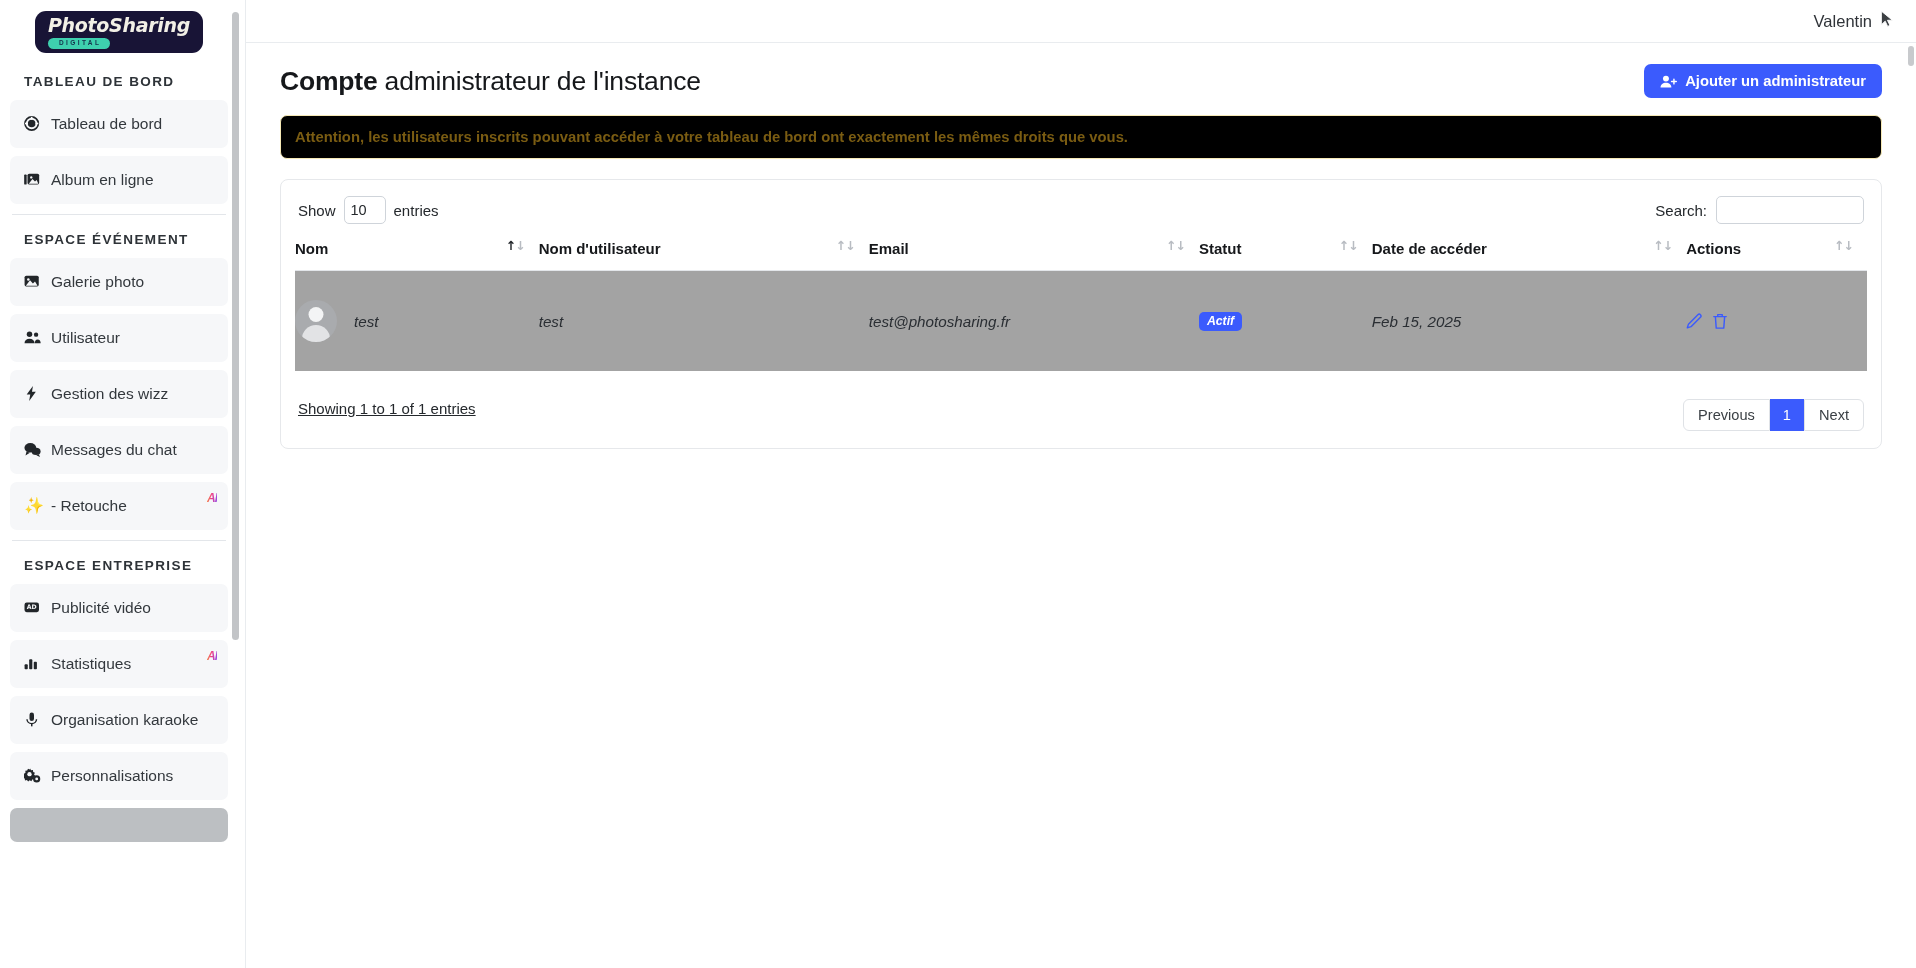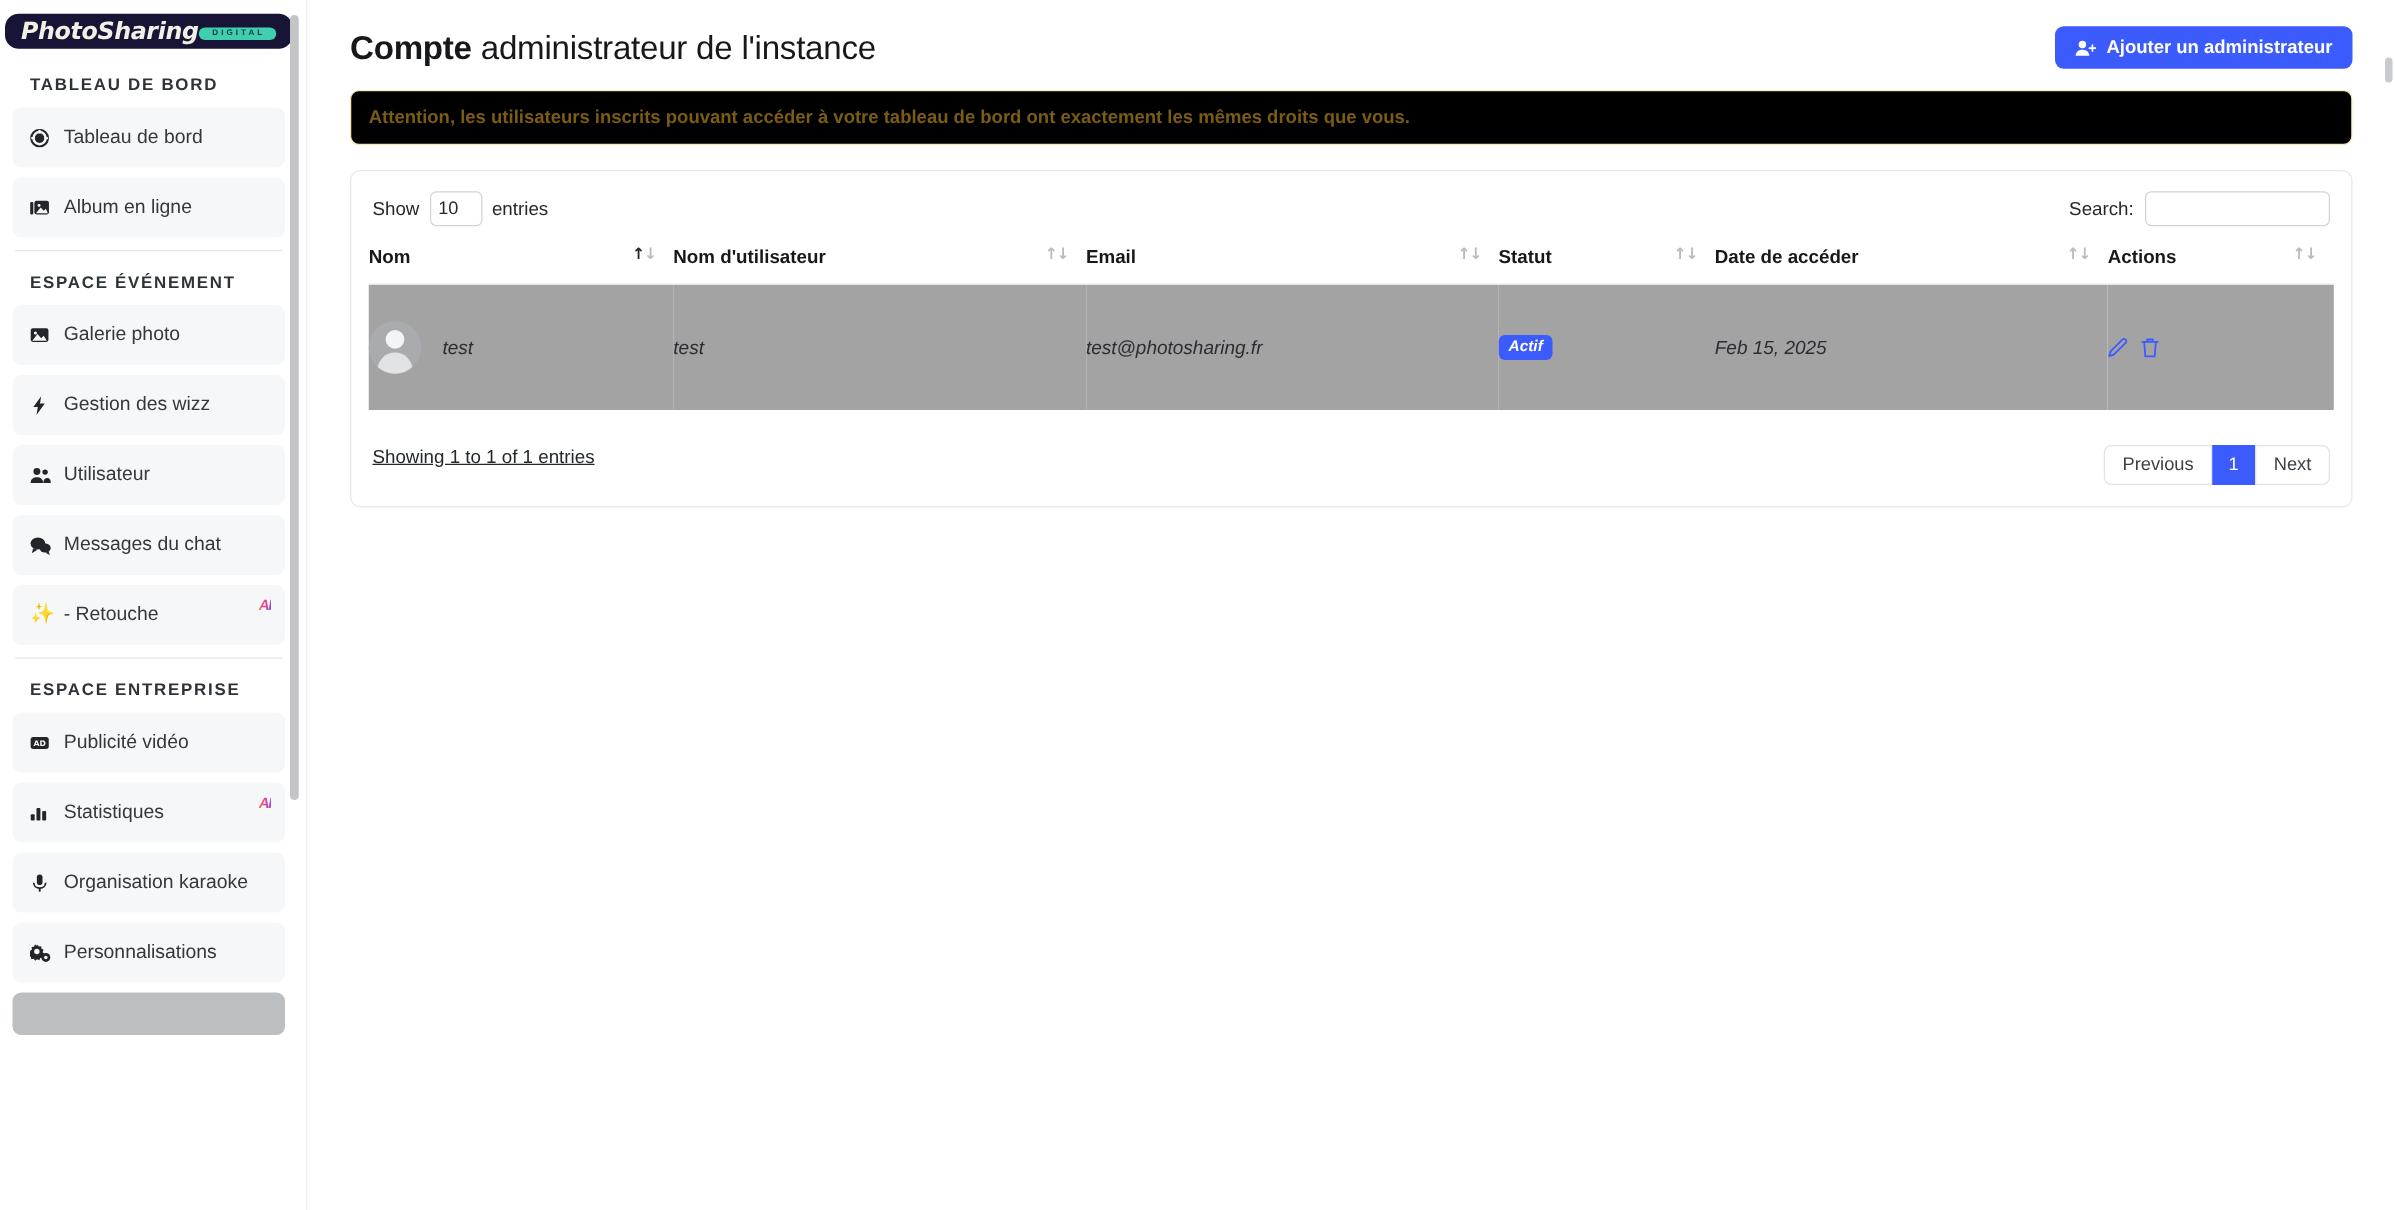--- a/index.html
+++ b/index.html
@@ -26,21 +26,21 @@
     width: 238px;
   }
   .logo-wrap {
     display: flex; justify-content: center;
     padding: 11px 0 8px 0;
   }
   .logo-badge {
     background: #181436;
     border-radius: 11px;
     padding: 5px 13px 4px 13px;
-    display: flex; flex-direction: row; align-items: center;
+    display: flex; flex-direction: column; align-items: flex-start;
     line-height: 1;
   }
   .logo-text {
     color: #f2f0e6;
     font-family: "DejaVu Sans", sans-serif;
     font-weight: 700;
     font-size: 19px;
     letter-spacing: -0.3px;
     font-style: italic;
     white-space: nowrap;
@@ -384,41 +384,41 @@
               <circle cx="5" cy="6.5" r="1.5" fill="#f6f7f9"></circle>
               <path d="M2 14 L7 7.5 L10.5 11.5 L13 9 L16 14z" fill="#f6f7f9"></path>
             </svg>
           </span>
         <span class="nav-label">Galerie photo</span>
 
       </div>
         <div class="nav-item">
         <span class="nav-ico">
             <svg width="17" height="15" viewBox="0 0 20 18" fill="currentColor">
-              <path d="M10.5 0 L3 10.2h4.3L6 18l8-11h-4.6z"></path>
-            </svg>
-          </span>
-        <span class="nav-label">Gestion des wizz</span>
-
-      </div>
-        <div class="nav-item">
-        <span class="nav-ico">
-            <svg width="17" height="15" viewBox="0 0 20 18" fill="currentColor">
               <circle cx="6.4" cy="5" r="3.3"></circle>
               <circle cx="14.3" cy="5.6" r="2.6"></circle>
               <path d="M0.4 16c0-3.5 2.6-5.4 6-5.4s6 1.9 6 5.4z"></path>
               <path d="M12.6 16c0-2.6 1-4.7 3.6-4.7 2.3 0 3.6 1.6 3.6 4.7z"></path>
             </svg>
           </span>
         <span class="nav-label">Utilisateur</span>
 
       </div>
         <div class="nav-item">
         <span class="nav-ico">
             <svg width="17" height="15" viewBox="0 0 20 18" fill="currentColor">
+              <path d="M10.5 0 L3 10.2h4.3L6 18l8-11h-4.6z"></path>
+            </svg>
+          </span>
+        <span class="nav-label">Gestion des wizz</span>
+
+      </div>
+        <div class="nav-item">
+        <span class="nav-ico">
+            <svg width="17" height="15" viewBox="0 0 20 18" fill="currentColor">
               <ellipse cx="7.4" cy="7" rx="7.1" ry="5.7"></ellipse>
               <path d="M2.8 11.5 L1.6 16.2 L6.9 12.9z"></path>
               <ellipse cx="14.3" cy="11.3" rx="5.4" ry="4.3"></ellipse>
               <path d="M17.6 14.6 L19 17.9 L14.6 15.9z"></path>
             </svg>
           </span>
         <span class="nav-label">Messages du chat</span>
 
       </div>
         <div class="nav-item">
@@ -478,20 +478,26 @@
       </div>
   </div>
 
   <div id="sb-track">
     <div id="sb-thumb"></div>
   </div>
 </aside>
 
 <div id="main">
 
+  <header id="topbar">
+    <span class="user-name">Valentin</span>
+    <svg class="cursor-arrow" viewBox="0 0 12 16">
+      <path d="M1 1 L1 13 L4.4 9.9 L6.6 14.6 L8.6 13.6 L6.4 9.1 L10.8 9.1 Z" fill="#3c4044" stroke="#fff" stroke-width="0.8"></path>
+    </svg>
+  </header>
 
   <div id="main-sb"></div>
 
   <div id="content">
 
     <div class="page-head">
       <h1 class="page-title">
         <b>Compte</b>
         <span>administrateur de l'instance</span>
       </h1>

